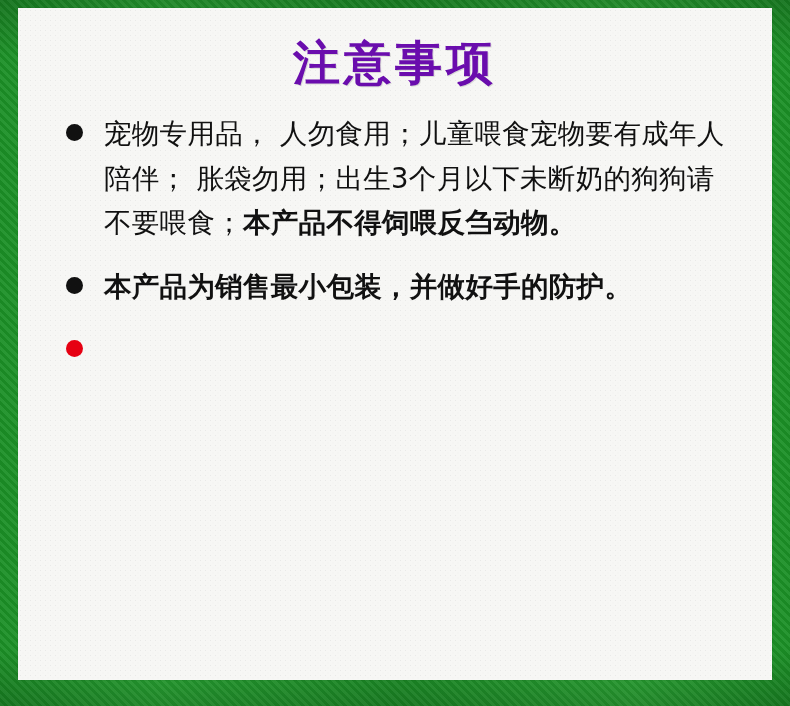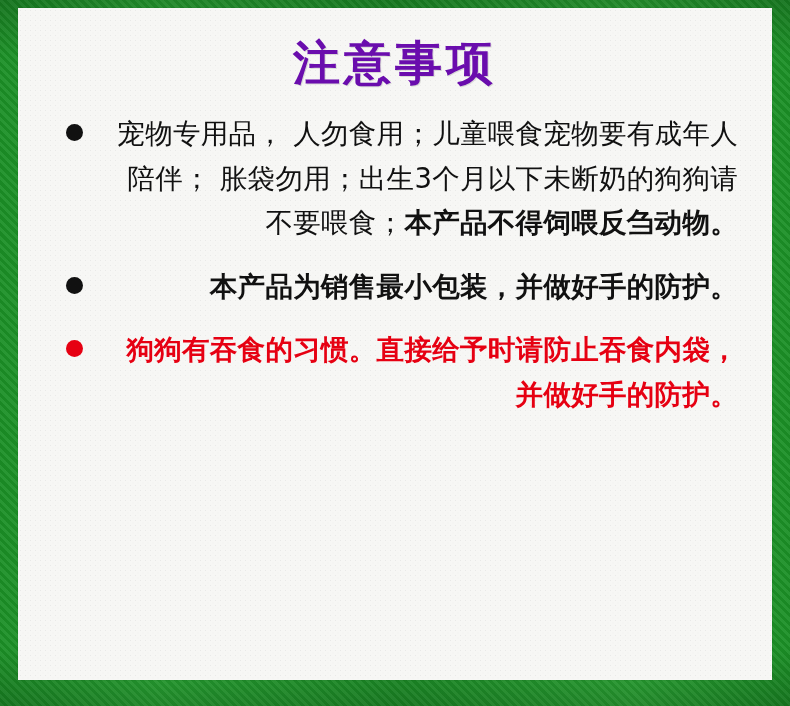--- a/index.html
+++ b/index.html
@@ -61,21 +61,21 @@
 
   .item {
     position: relative;
     margin-bottom: 19px;
     padding-left: 40px;
     font-family: "DejaVu Sans", "Liberation Sans", sans-serif;
     font-size: 27.5px;
     line-height: 1.62;
     color: #111111;
     letter-spacing: 0.3px;
-    text-align: right;
+    text-align: left;
     margin-top: 14px;
   }
 
   .bullet {
     position: absolute;
     left: 2px;
     top: 13px;
     width: 17px;
     height: 17px;
     border-radius: 50%;
@@ -105,19 +105,18 @@
         <span>宠物专用品， 人勿食用；儿童喂食宠物要有成年人陪伴； 胀袋勿用；出生3个月以下未断奶的狗狗请不要喂食；</span><span class="strong">本产品不得饲喂反刍动物。</span>
       </li>
 
       <li class="item bold-all">
         <span class="bullet"></span>
         <span class="strong">本产品为销售最小包装，并做好手的防护。</span>
       </li>
 
       <li class="item red">
         <span class="bullet"></span>
-        <span>狗狗有吞食的习惯。直接给予时请防止吞食内袋，并做好手的防护。</span>
       </li>
 
 
     </ul>
   </div>
 </div>
 
 </body></html>

